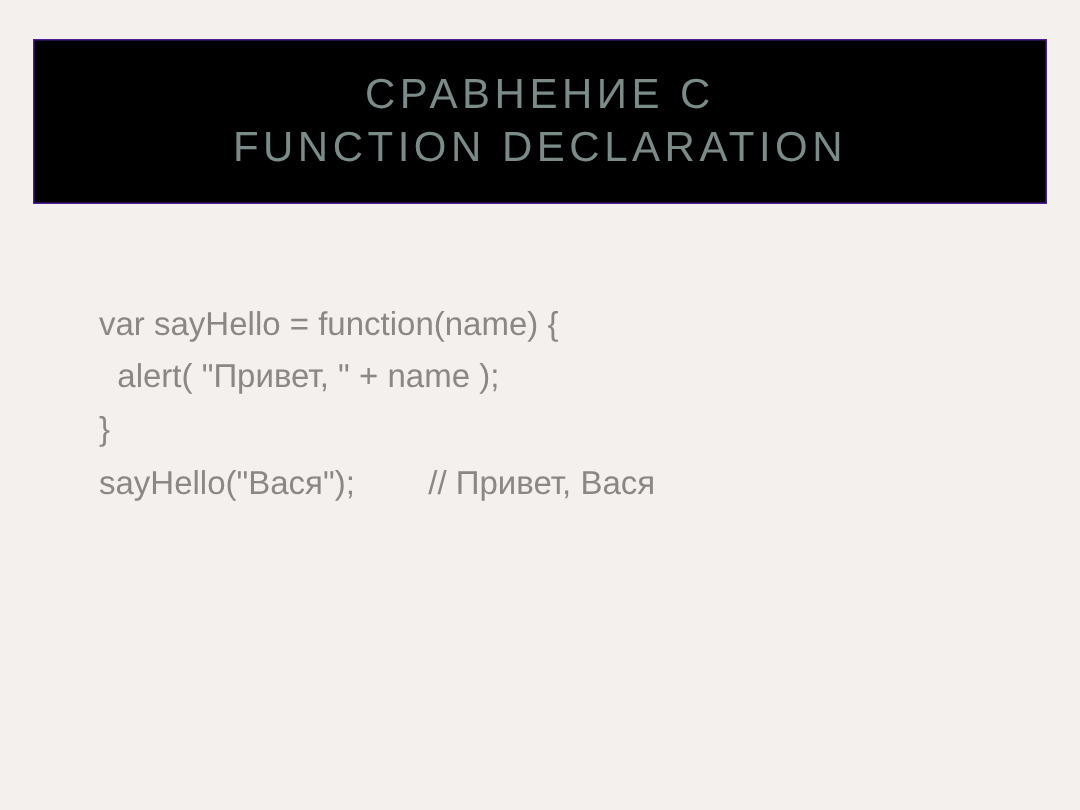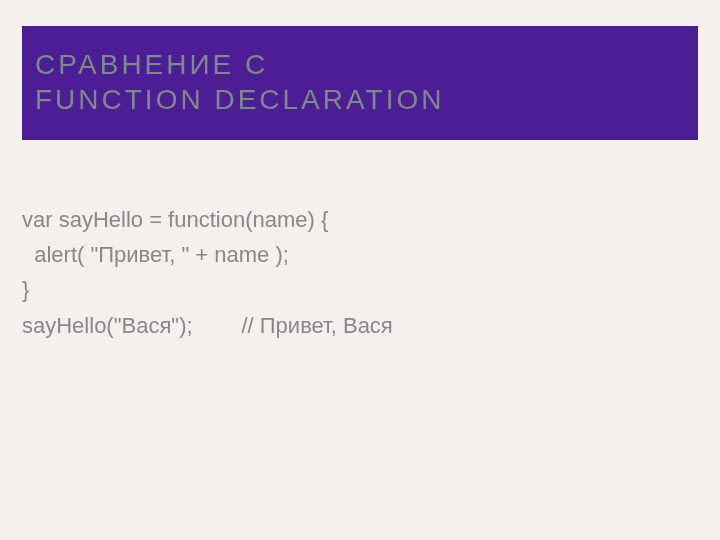--- a/index.html
+++ b/index.html
@@ -11,44 +11,45 @@
     font-family: "Helvetica Neue", Arial, sans-serif;
     overflow: hidden;
   }
   .slide {
     width: 720px;
     height: 540px;
     box-sizing: border-box;
     padding: 26px 22px 22px 22px;
   }
   .title-box {
-    background: #4c1d95;
-    border: 3px solid #4c1d95;
+    background: #000000;
+    border: 1px solid #4c1d95;
     width: 100%;
     box-sizing: border-box;
     padding: 18px 10px 20px 10px;
-    text-align: left;
+    text-align: center;
   }
   .title-text {
     color: #7a8b88;
     font-size: 28px;
     letter-spacing: 3px;
     line-height: 1.25;
     font-weight: 400;
     white-space: pre-line;
   }
   .body {
     margin-top: 62px;
     color: #8a8887;
     font-size: 22px;
     line-height: 1.6;
     font-weight: 400;
   }
   .code-line {
     white-space: pre;
+    margin-left: 44px;
   }
 </style>
 </head>
 <body>
 
 <div class="slide">
 
   <div class="title-box">
     <div class="title-text">СРАВНЕНИЕ С
 FUNCTION DECLARATION</div>

